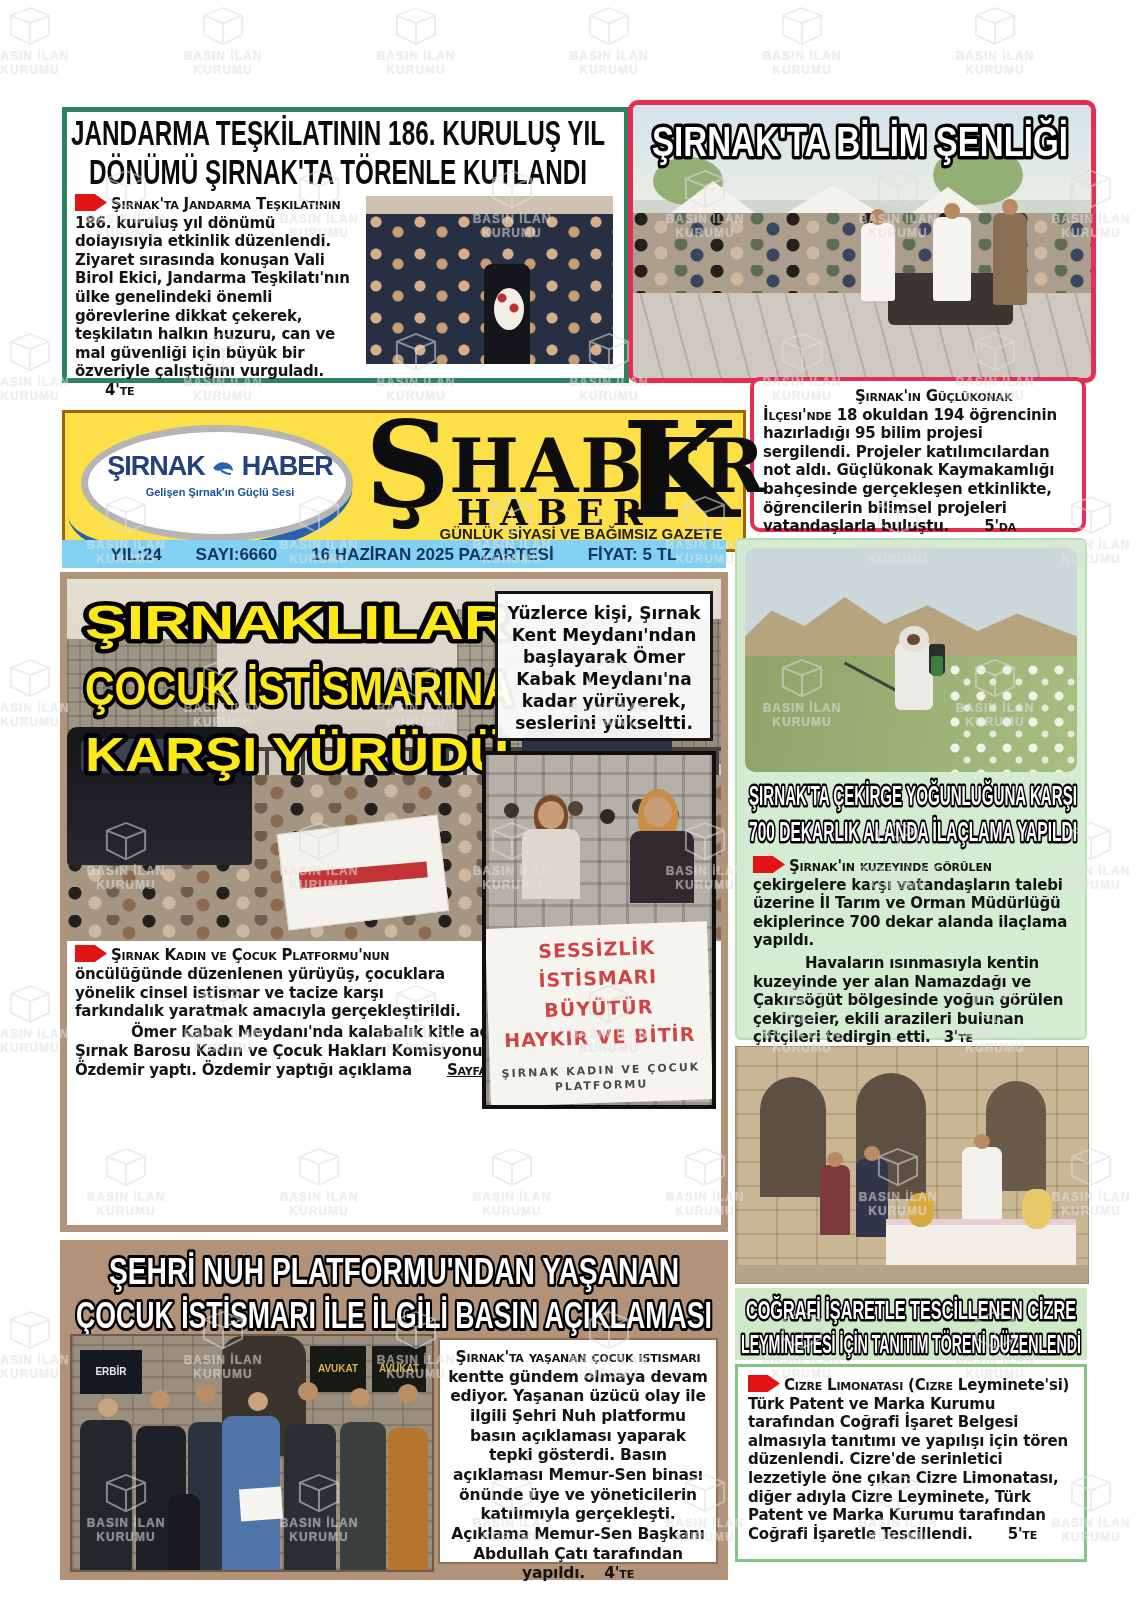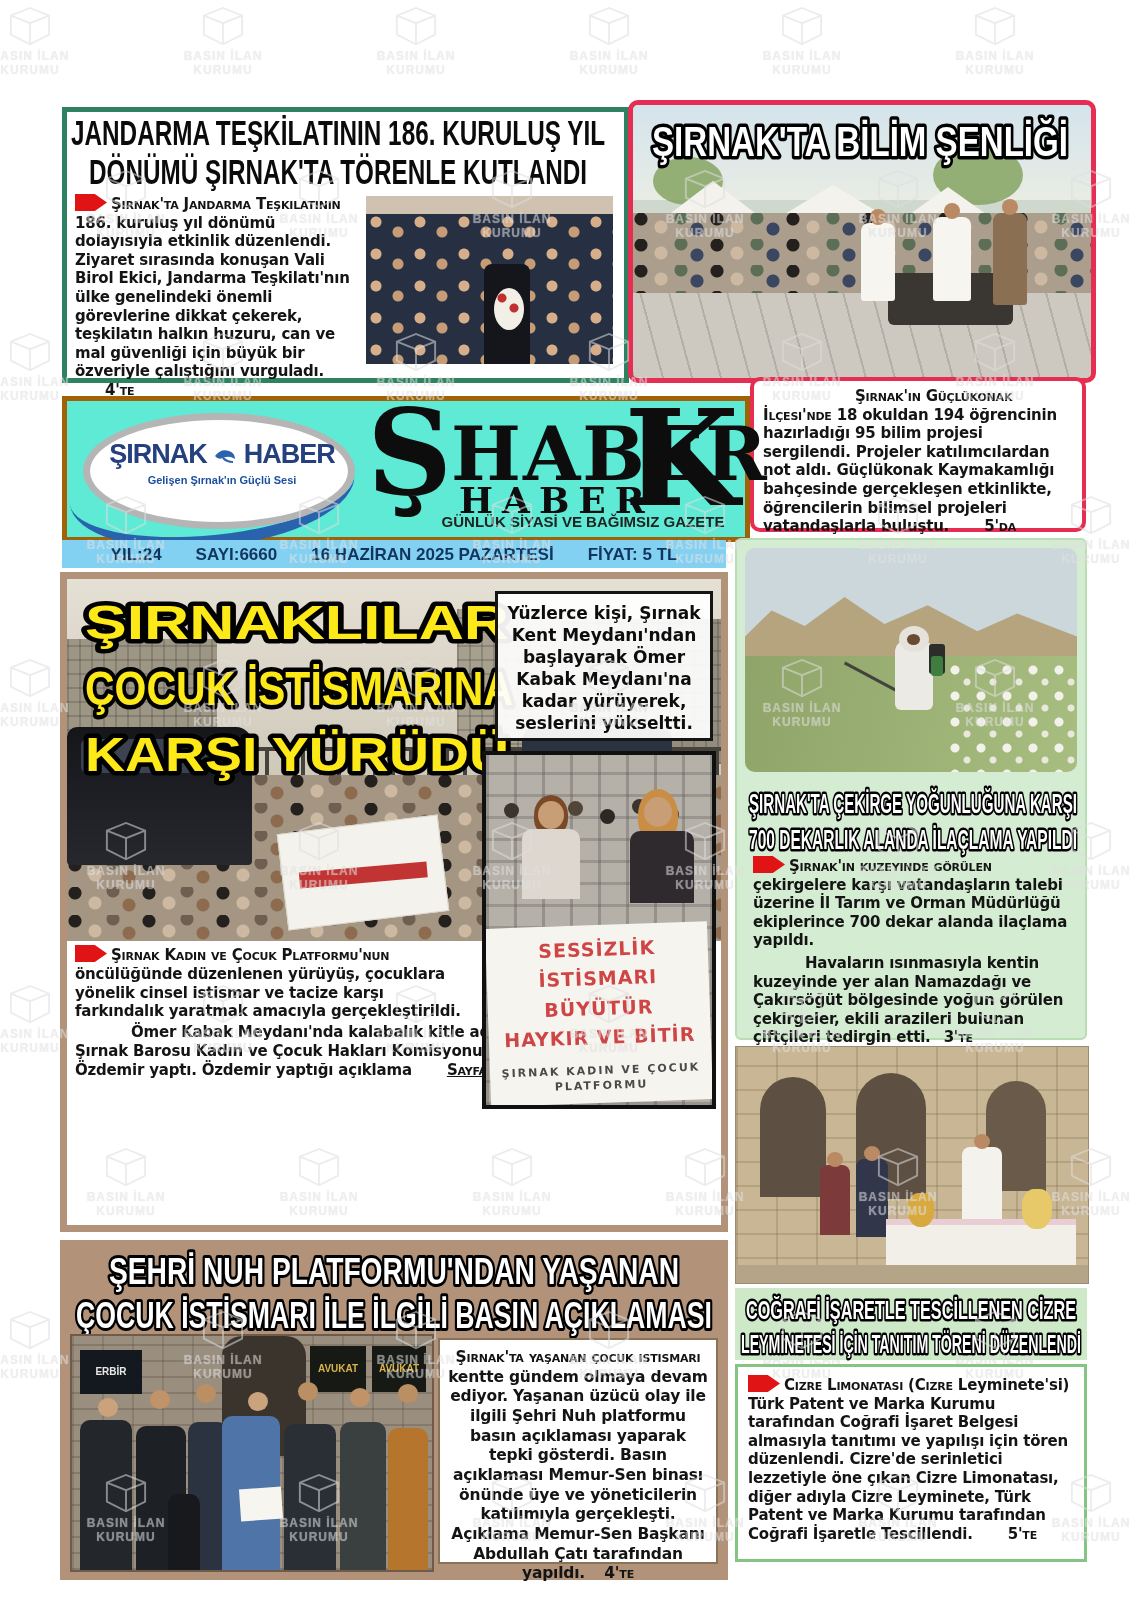--- a/index.html
+++ b/index.html
@@ -54,21 +54,21 @@
      background-image:repeating-linear-gradient(75deg,rgba(120,115,105,.3) 0 2px,transparent 2px 28px);}
   .bp-table{position:absolute;left:255px;top:168px;width:125px;height:52px;background:#3a3732;border-radius:6px;}
   .labcoat{position:absolute;background:#f6f5f0;border-radius:8px 8px 3px 3px;}
   .labcoat::before{content:"";position:absolute;top:-14px;left:50%;margin-left:-8px;width:16px;height:16px;
      border-radius:50%;background:#b98a63;}
   
   #box-bilim{left:750px;top:377px;width:336px;height:155px;border:4px solid #e62e52;border-radius:10px;
              background:#fff;padding:6px 9px;box-sizing:border-box;}
   #box-bilim p{text-indent:92px;}
   
-  #masthead{left:62px;top:396px;width:678px;height:136px;border:5px solid #a16207;background:#5eead4;}
+  #masthead{left:62px;top:410px;width:678px;height:136px;border:3px solid #a16207;background:#fde047;}
   #mh-ellipse{position:absolute;left:16px;top:12px;width:258px;height:102px;border:7px solid #b5b5b5;
               border-radius:50%;background:#fff;}
   #mh-swoosh{position:absolute;left:2px;top:30px;width:286px;height:104px;border:0;
              border-bottom:12px solid #2a63ad;border-radius:50%;transform:rotate(-6deg);}
   #mh-logotext{position:absolute;left:40px;top:40px;width:230px;text-align:center;color:#24407e;
                font:700 27px/1 "Liberation Sans",sans-serif;letter-spacing:-1px;}
   #mh-tagline{position:absolute;left:40px;top:74px;width:230px;text-align:center;color:#1b4fa0;
               font:700 11px/1 "Liberation Sans",sans-serif;}
   #mh-big{position:absolute;left:300px;top:-6px;width:372px;height:136px;color:#0d0d0d;
           font-family:"DejaVu Serif","Liberation Serif",serif;font-weight:900;}
@@ -136,21 +136,21 @@
   .s-flowers{position:absolute;right:0;bottom:0;width:130px;height:110px;
      background-image:radial-gradient(circle at 8px 8px,#f2f2ea 4px,transparent 5px),
                       radial-gradient(circle at 20px 20px,#e8e8dc 3px,transparent 4px);
      background-size:26px 26px;}
   .s-body{position:absolute;left:150px;top:92px;width:38px;height:70px;background:#eceae4;border-radius:12px 12px 6px 6px;}
   .s-hood{position:absolute;left:154px;top:78px;width:30px;height:26px;background:#e4e2da;border-radius:50%;}
   .s-face{position:absolute;left:162px;top:86px;width:13px;height:11px;background:#6b4a35;border-radius:50%;}
   .s-pack{position:absolute;left:184px;top:96px;width:16px;height:30px;background:#2a2d2a;border-radius:3px;}
   .s-can{position:absolute;left:186px;top:108px;width:12px;height:20px;background:#3f7d3f;border-radius:3px;}
   .s-wand{position:absolute;left:96px;top:128px;width:62px;height:3px;background:#44423c;transform:rotate(28deg);}
-  #cek-hl{position:absolute;left:8px;top:238px;width:336px;margin-top:8px;}
+  #cek-hl{position:absolute;left:8px;top:238px;width:336px;}
   #cek-body{position:absolute;left:12px;right:10px;top:312px;}
   #cek-body p{margin:4px;}
   #cek-body .ind{text-indent:52px;}
   
   #photo-lemonade{left:735px;top:1046px;width:352px;height:236px;background:#c9b694;overflow:hidden;border:1px solid #9c8c6e;}
   .l-wall{position:absolute;inset:0;
      background-image:repeating-linear-gradient(0deg,rgba(120,100,70,.25) 0 2px,transparent 2px 24px),
                       repeating-linear-gradient(90deg,rgba(120,100,70,.25) 0 2px,transparent 2px 40px);}
   .l-arch{position:absolute;background:#5d4f41;border-radius:60px 60px 0 0;}
   .l-fig{position:absolute;border-radius:8px 8px 0 0;}

